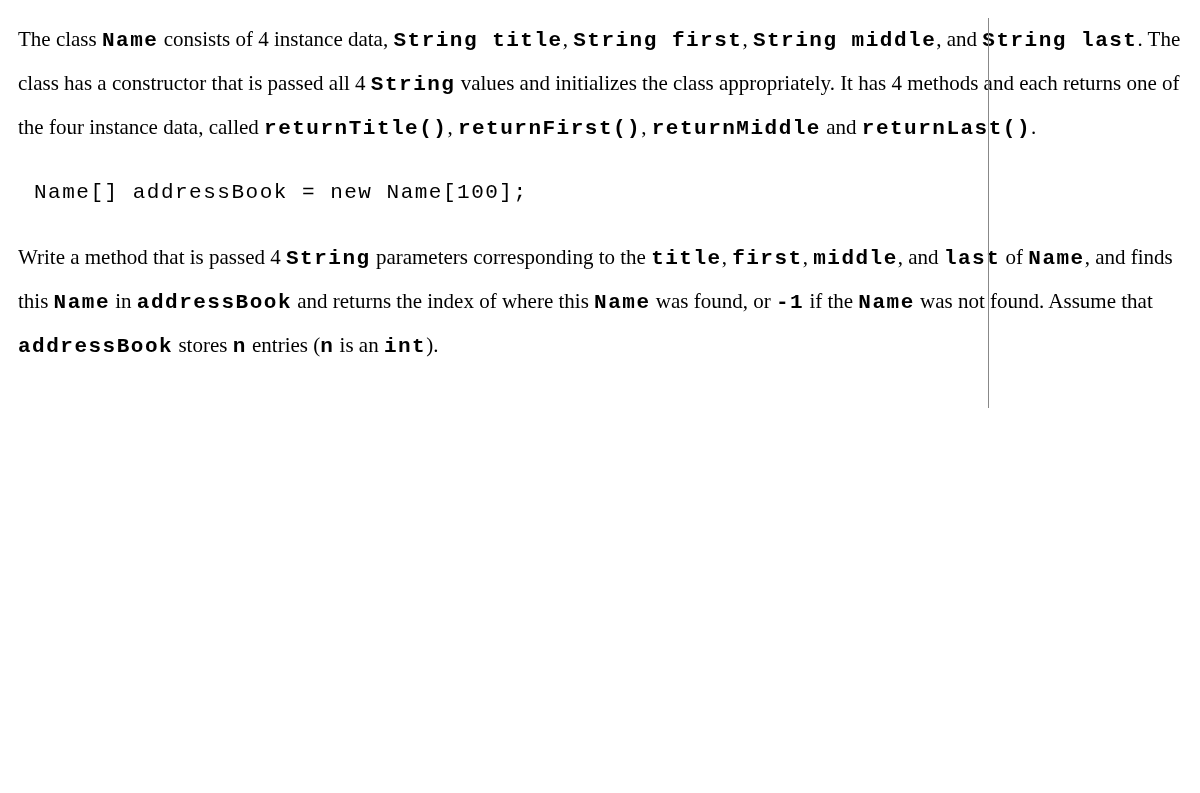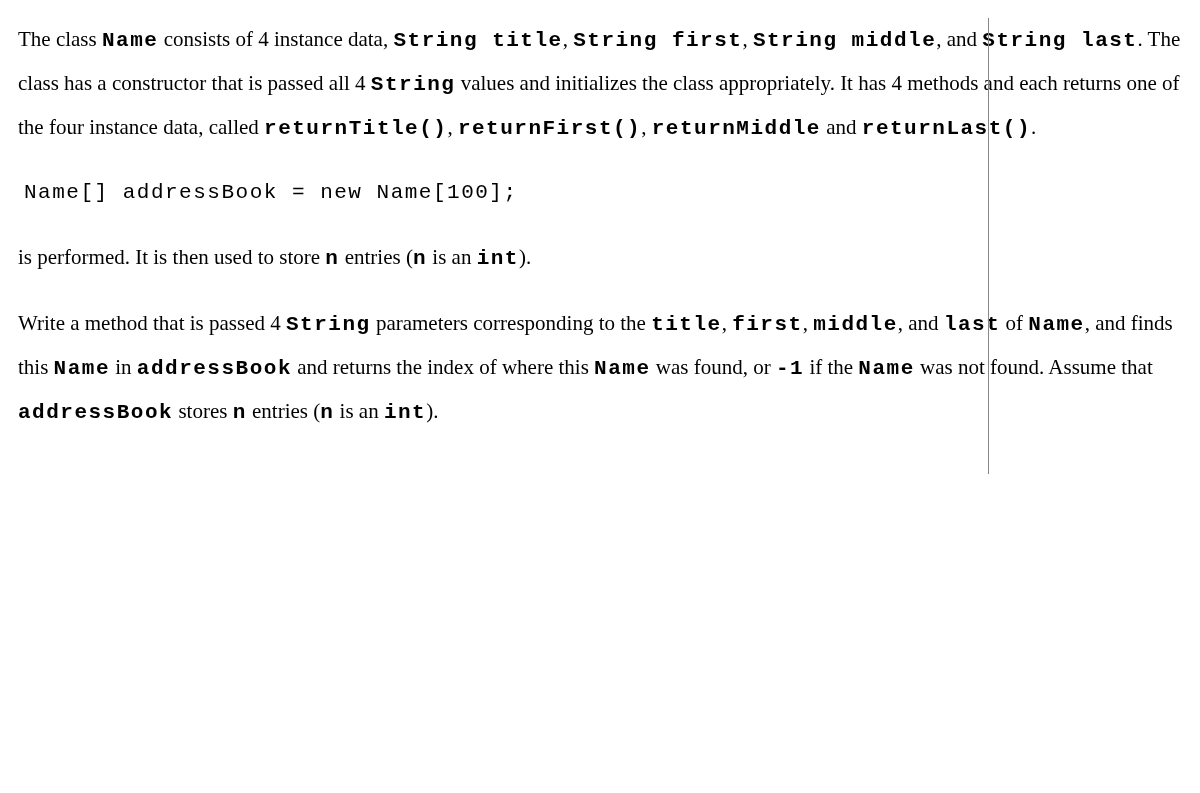--- a/index.html
+++ b/index.html
@@ -32,39 +32,36 @@
       margin-bottom: 12px;
     }
     .code {
       font-family: "Courier New", Courier, monospace;
       letter-spacing: 1.5px;
       font-weight: bold;
     }
     .code-block {
       font-family: "Courier New", Courier, monospace;
       letter-spacing: 1.5px;
-      margin: 22px 6px;
+      margin: 22px 16px;
       white-space: pre;
     }
     .para {
       margin-bottom: 22px;
     }
   </style>
 </head>
 <body>
 
 <div class="page">
   <div class="divider"></div>
 
   <p class="para">
     <span>The class </span><span class="code">Name</span><span> consists of 4 instance data, </span><span class="code">String title</span><span>, </span><span class="code">String first</span><span>, </span><span class="code">String middle</span><span>, and </span><span class="code">String last</span><span>. The class has a constructor that is passed all 4 </span><span class="code">String</span><span> values and initializes the class appropriately. It has 4 methods and each returns one of the four instance data, called </span><span class="code">returnTitle()</span><span>, </span><span class="code">returnFirst()</span><span>, </span><span class="code">returnMiddle</span><span> and </span><span class="code">returnLast()</span><span>.</span>
   </p>
 
   <div class="code-block">Name[] addressBook = new Name[100];</div>
 
-  <p class="para">
-    <span>is performed. It is then used to store </span><span class="code">n</span><span> entries (</span><span class="code">n</span><span> is an </span><span class="code">int</span><span>).</span>
-  </p>
 
   <p class="para">
     <span>Write a method that is passed 4 </span><span class="code">String</span><span> parameters corresponding to the </span><span class="code">title</span><span>, </span><span class="code">first</span><span>, </span><span class="code">middle</span><span>, and </span><span class="code">last</span><span> of </span><span class="code">Name</span><span>, and finds this </span><span class="code">Name</span><span> in </span><span class="code">addressBook</span><span> and returns the index of where this </span><span class="code">Name</span><span> was found, or </span><span class="code">-1</span><span> if the </span><span class="code">Name</span><span> was not found. Assume that </span><span class="code">addressBook</span><span> stores </span><span class="code">n</span><span> entries (</span><span class="code">n</span><span> is an </span><span class="code">int</span><span>).</span>
   </p>
 </div>
 
 </body></html>

